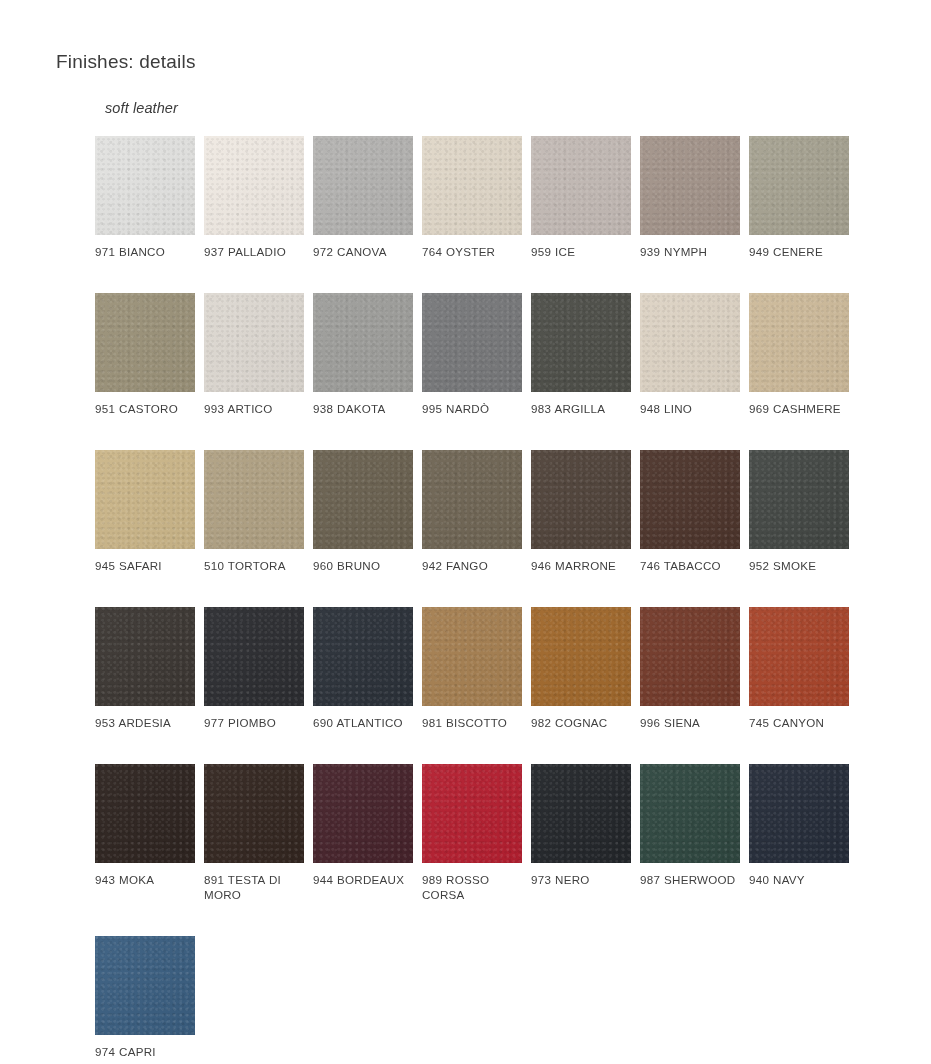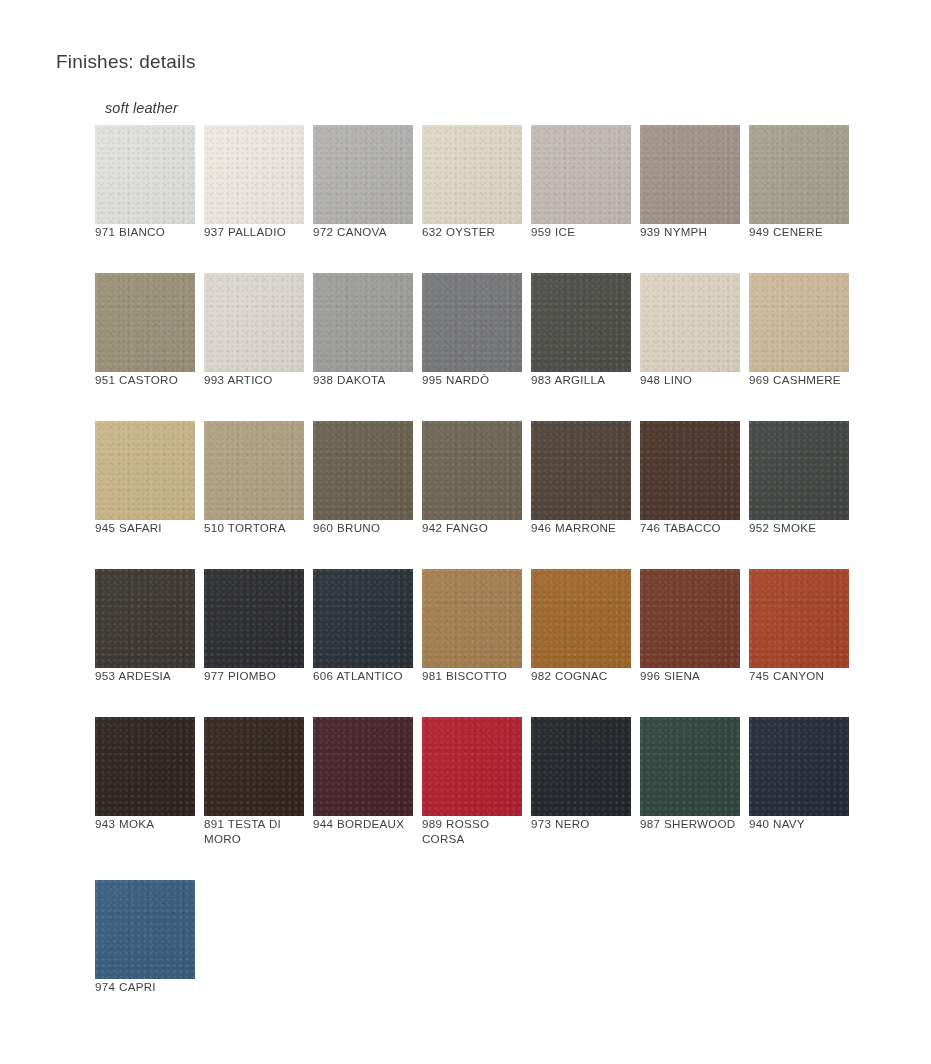--- a/index.html
+++ b/index.html
@@ -38,21 +38,21 @@
     position: absolute;
     left: 95px;
     top: 99px;
     width: 800px;
   }
   .group-label {
     font-style: italic;
     font-size: 14.5px;
     color: #3c3c3c;
     letter-spacing: 0.1px;
-    margin: 0 0 8px 10px;
+    margin: 0 0 19px 10px;
     line-height: 18px;
   }
   .swatch-grid {
     display: flex;
     flex-wrap: wrap;
     width: 772px;
     gap: 0;
   }
   .swatch-cell {
     width: 109px;
@@ -74,20 +74,21 @@
     content: "";
     position: absolute;
     inset: 0;
     background-image:
       radial-gradient(circle at 25% 30%, rgba(255,255,255,0.055) 0 1px, transparent 1.6px),
       radial-gradient(circle at 70% 65%, rgba(0,0,0,0.05) 0 1px, transparent 1.6px);
     background-size: 7px 7px, 5px 5px;
     pointer-events: none;
   }
   .swatch-label {
+    margin-top: 9px;
     font-size: 11.6px;
     line-height: 15px;
     color: #3f3f3f;
     letter-spacing: 0.25px;
     width: 96px;
     word-spacing: 0.5px;
   }
 </style>
 </head>
 <body>
@@ -106,21 +107,21 @@
         <div class="swatch-cell">
           <div class="swatch-chip" style="background-color: rgb(239, 233, 226); background-image: radial-gradient(circle at 30% 20%, rgba(255, 255, 255, 0.07) 0px, rgba(255, 255, 255, 0.07) 1.2px, transparent 1.8px), radial-gradient(circle at 75% 70%, rgba(0, 0, 0, 0.06) 0px, rgba(0, 0, 0, 0.06) 1.2px, transparent 1.8px), linear-gradient(135deg, rgba(255, 255, 255, 0.04), rgba(0, 0, 0, 0.04));"></div>
           <div class="swatch-label">937 PALLADIO</div>
         </div>
         <div class="swatch-cell">
           <div class="swatch-chip" style="background-color: rgb(180, 179, 177); background-image: radial-gradient(circle at 30% 20%, rgba(255, 255, 255, 0.07) 0px, rgba(255, 255, 255, 0.07) 1.2px, transparent 1.8px), radial-gradient(circle at 75% 70%, rgba(0, 0, 0, 0.06) 0px, rgba(0, 0, 0, 0.06) 1.2px, transparent 1.8px), linear-gradient(135deg, rgba(255, 255, 255, 0.04), rgba(0, 0, 0, 0.04));"></div>
           <div class="swatch-label">972 CANOVA</div>
         </div>
         <div class="swatch-cell">
           <div class="swatch-chip" style="background-color: rgb(224, 215, 200); background-image: radial-gradient(circle at 30% 20%, rgba(255, 255, 255, 0.07) 0px, rgba(255, 255, 255, 0.07) 1.2px, transparent 1.8px), radial-gradient(circle at 75% 70%, rgba(0, 0, 0, 0.06) 0px, rgba(0, 0, 0, 0.06) 1.2px, transparent 1.8px), linear-gradient(135deg, rgba(255, 255, 255, 0.04), rgba(0, 0, 0, 0.04));"></div>
-          <div class="swatch-label">632 OYSTER</div>
+          <div class="swatch-label">764 OYSTER</div>
         </div>
         <div class="swatch-cell">
           <div class="swatch-chip" style="background-color: rgb(195, 186, 181); background-image: radial-gradient(circle at 30% 20%, rgba(255, 255, 255, 0.07) 0px, rgba(255, 255, 255, 0.07) 1.2px, transparent 1.8px), radial-gradient(circle at 75% 70%, rgba(0, 0, 0, 0.06) 0px, rgba(0, 0, 0, 0.06) 1.2px, transparent 1.8px), linear-gradient(135deg, rgba(255, 255, 255, 0.04), rgba(0, 0, 0, 0.04));"></div>
           <div class="swatch-label">959 ICE</div>
         </div>
         <div class="swatch-cell">
           <div class="swatch-chip" style="background-color: rgb(163, 148, 138); background-image: radial-gradient(circle at 30% 20%, rgba(255, 255, 255, 0.07) 0px, rgba(255, 255, 255, 0.07) 1.2px, transparent 1.8px), radial-gradient(circle at 75% 70%, rgba(0, 0, 0, 0.06) 0px, rgba(0, 0, 0, 0.06) 1.2px, transparent 1.8px), linear-gradient(135deg, rgba(255, 255, 255, 0.04), rgba(0, 0, 0, 0.04));"></div>
           <div class="swatch-label">939 NYMPH</div>
         </div>
         <div class="swatch-cell">
@@ -186,21 +187,21 @@
         <div class="swatch-cell">
           <div class="swatch-chip" style="background-color: rgb(60, 55, 51); background-image: radial-gradient(circle at 30% 20%, rgba(255, 255, 255, 0.07) 0px, rgba(255, 255, 255, 0.07) 1.2px, transparent 1.8px), radial-gradient(circle at 75% 70%, rgba(0, 0, 0, 0.06) 0px, rgba(0, 0, 0, 0.06) 1.2px, transparent 1.8px), linear-gradient(135deg, rgba(255, 255, 255, 0.04), rgba(0, 0, 0, 0.04));"></div>
           <div class="swatch-label">953 ARDESIA</div>
         </div>
         <div class="swatch-cell">
           <div class="swatch-chip" style="background-color: rgb(44, 45, 49); background-image: radial-gradient(circle at 30% 20%, rgba(255, 255, 255, 0.07) 0px, rgba(255, 255, 255, 0.07) 1.2px, transparent 1.8px), radial-gradient(circle at 75% 70%, rgba(0, 0, 0, 0.06) 0px, rgba(0, 0, 0, 0.06) 1.2px, transparent 1.8px), linear-gradient(135deg, rgba(255, 255, 255, 0.04), rgba(0, 0, 0, 0.04));"></div>
           <div class="swatch-label">977 PIOMBO</div>
         </div>
         <div class="swatch-cell">
           <div class="swatch-chip" style="background-color: rgb(43, 49, 57); background-image: radial-gradient(circle at 30% 20%, rgba(255, 255, 255, 0.07) 0px, rgba(255, 255, 255, 0.07) 1.2px, transparent 1.8px), radial-gradient(circle at 75% 70%, rgba(0, 0, 0, 0.06) 0px, rgba(0, 0, 0, 0.06) 1.2px, transparent 1.8px), linear-gradient(135deg, rgba(255, 255, 255, 0.04), rgba(0, 0, 0, 0.04));"></div>
-          <div class="swatch-label">606 ATLANTICO</div>
+          <div class="swatch-label">690 ATLANTICO</div>
         </div>
         <div class="swatch-cell">
           <div class="swatch-chip" style="background-color: rgb(165, 127, 81); background-image: radial-gradient(circle at 30% 20%, rgba(255, 255, 255, 0.07) 0px, rgba(255, 255, 255, 0.07) 1.2px, transparent 1.8px), radial-gradient(circle at 75% 70%, rgba(0, 0, 0, 0.06) 0px, rgba(0, 0, 0, 0.06) 1.2px, transparent 1.8px), linear-gradient(135deg, rgba(255, 255, 255, 0.04), rgba(0, 0, 0, 0.04));"></div>
           <div class="swatch-label">981 BISCOTTO</div>
         </div>
         <div class="swatch-cell">
           <div class="swatch-chip" style="background-color: rgb(160, 104, 44); background-image: radial-gradient(circle at 30% 20%, rgba(255, 255, 255, 0.07) 0px, rgba(255, 255, 255, 0.07) 1.2px, transparent 1.8px), radial-gradient(circle at 75% 70%, rgba(0, 0, 0, 0.06) 0px, rgba(0, 0, 0, 0.06) 1.2px, transparent 1.8px), linear-gradient(135deg, rgba(255, 255, 255, 0.04), rgba(0, 0, 0, 0.04));"></div>
           <div class="swatch-label">982 COGNAC</div>
         </div>
         <div class="swatch-cell">

